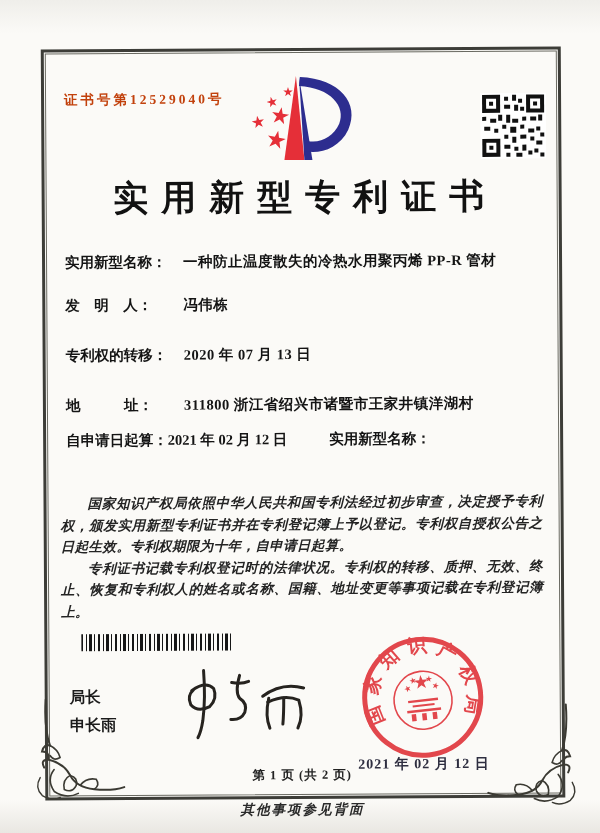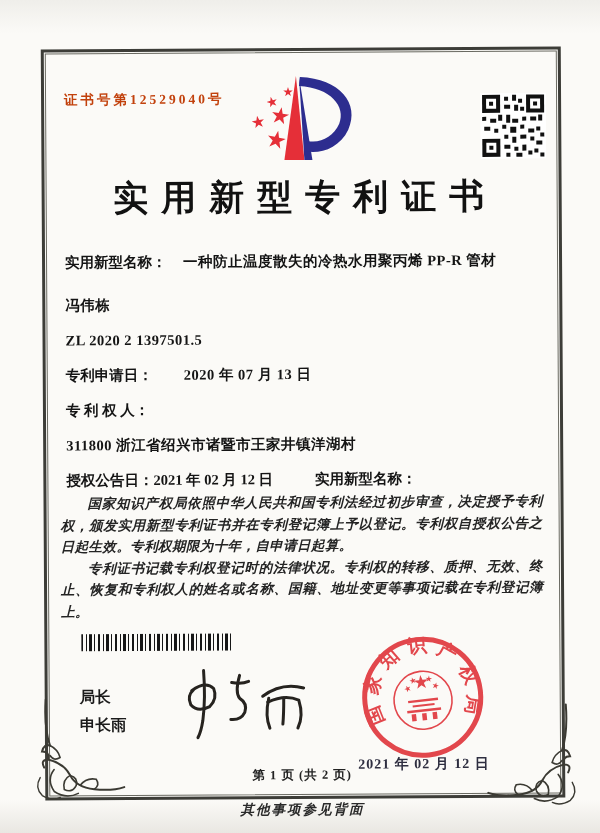--- a/index.html
+++ b/index.html
@@ -50,21 +50,21 @@
   .body-text p{margin:0;text-indent:2em;}
   .barcode{
     position:absolute;left:80px;top:633px;width:152px;height:17px;
     background-image:repeating-linear-gradient(90deg,
       #161616 0 2px,transparent 2px 5px,
       #161616 5px 6px,transparent 6px 8px,
       #161616 8px 11px,transparent 11px 13px,
       #161616 13px 14px,transparent 14px 17px);
   }
   .director{
-    position:absolute;left:78px;top:682px;
+    position:absolute;left:68px;top:682px;
     font-size:15.5px;font-weight:bold;color:#1b1b1b;line-height:28px;
   }
   .signature{position:absolute;left:168px;top:658px;width:150px;height:88px;}
   .seal{position:absolute;left:357px;top:634px;width:128px;height:128px;opacity:.93;transform:rotate(-6deg);}
   .seal-date{
     position:absolute;left:356px;top:756px;width:130px;text-align:center;
     font-size:14px;font-weight:bold;color:#2e2e40;letter-spacing:1px;white-space:nowrap;
   }
   .page-num{
     position:absolute;left:0;right:0;top:767px;text-align:center;
@@ -154,38 +154,38 @@
   </svg>
 
   <div class="title">实用新型专利证书</div>
 
   <div class="fields">
     <div class="f-row gap-lg">
       <span class="f-label">实用新型名称：</span>
       <span class="f-value">一种防止温度散失的冷热水用聚丙烯 PP-R 管材</span>
     </div>
     <div class="f-row">
+      <span class="f-label">发　明　人：</span>
       <span class="f-value">冯伟栋</span>
     </div>
     <div class="f-row">
-      <span class="f-value">ZL 2020 2 1397501.5</span>
-    </div>
-    <div class="f-row">
-      <span class="f-label">专利申请日：</span>
+    </div>
+    <div class="f-row">
+      <span class="f-label">专利权的转移：</span>
       <span class="f-value">2020 年 07 月 13 日</span>
     </div>
     <div class="f-row">
-      <span class="f-label">专 利 权 人：</span>
-    </div>
-    <div class="f-row">
+    </div>
+    <div class="f-row">
+      <span class="f-label">地　　　址：</span>
       <span class="f-value">311800 浙江省绍兴市诸暨市王家井镇洋湖村</span>
     </div>
     <div class="grant-row">
       <span class="grant-pair">
-        <span>授权公告日：</span>
+        <span>自申请日起算：</span>
         <span>2021 年 02 月 12 日</span>
       </span>
       <span class="grant-pair second">
         <span>实用新型名称：</span>
       </span>
     </div>
   </div>
 
   <div class="body-text">
     <p>国家知识产权局依照中华人民共和国专利法经过初步审查，决定授予专利权，颁发实用新型专利证书并在专利登记簿上予以登记。专利权自授权公告之日起生效。专利权期限为十年，自申请日起算。</p>

